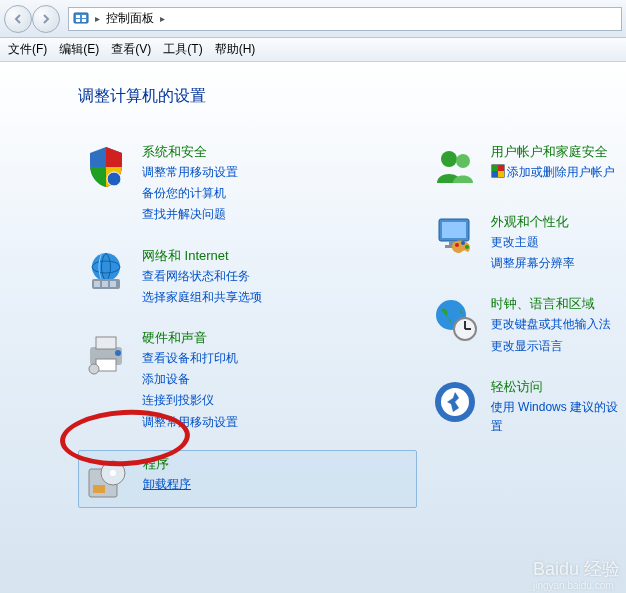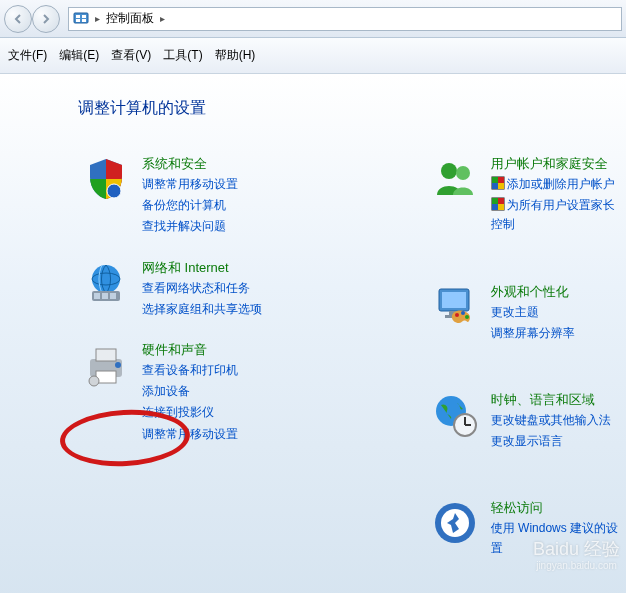--- a/index.html
+++ b/index.html
@@ -50,21 +50,21 @@
     .cp-icon {
       width: 16px;
       height: 16px;
       display: inline-flex;
       align-items: center;
       justify-content: center;
     }
     .breadcrumb-text { color: #000; }
     .breadcrumb-sep { color: #555; font-size: 10px; }
     .menu-bar {
-      height: 36px;
+      height: 24px;
       background: linear-gradient(to bottom, #fafcfe, #e8eef6);
       border-bottom: 1px solid #c8d4e0;
       display: flex;
       align-items: center;
       padding: 0 8px;
       gap: 12px;
     }
     .menu-item { color: #000; cursor: pointer; }
     .content {
       padding: 24px 0 0 78px;
@@ -80,21 +80,21 @@
     .columns {
       display: flex;
       gap: 10px;
     }
     .col {
       display: flex;
       flex-direction: column;
       margin-top: 12px;
     }
     .col-left { width: 340px; }
-    .col-right { width: 200px; gap: 26px; }
+    .col-right { width: 200px; }
     .category {
       display: flex;
       gap: 12px;
       margin-bottom: 14px;
       padding: 4px;
     }
     .category.highlighted {
       border: 1px solid #8ab8e0;
       background: rgba(180, 210, 240, 0.25);
       border-radius: 2px;
@@ -138,25 +138,25 @@
       height: 56px;
       border: 5px solid #d01818;
       border-radius: 50%;
       pointer-events: none;
       z-index: 10;
       transform: rotate(-3deg);
     }
     .watermark {
       position: absolute;
       right: 6px;
-      bottom: 22px;
+      bottom: 2px;
       color: rgba(255,255,255,0.75);
       font-size: 18px;
       font-weight: 300;
-      text-align: center;
+      text-align: left;
       line-height: 1.1;
       text-shadow: 0 0 3px rgba(0,0,0,0.2);
     }
     .watermark .sub { font-size: 10px; opacity: 0.85; }
   </style>
 </head>
 <body>
 
 <div class="nav-bar">
   <div class="nav-arrows">
@@ -251,38 +251,51 @@
         </div>
         <div class="cat-body">
           <span class="cat-title">硬件和声音</span>
           <span class="cat-link">查看设备和打印机</span>
           <span class="cat-link">添加设备</span>
           <span class="cat-link">连接到投影仪</span>
           <span class="cat-link">调整常用移动设置</span>
         </div>
       </div>
 
+      <div class="category highlighted">
+        <div class="cat-icon">
+          <svg viewBox="0 0 48 48">
+              <rect x="6" y="14" width="28" height="28" rx="2" fill="#c0c8d0" stroke="#888"></rect>
+              <circle cx="30" cy="18" r="12" fill="#e0e8f0" stroke="#888"></circle>
+              <circle cx="30" cy="18" r="3" fill="#fff"></circle>
+              <rect x="10" y="30" width="12" height="8" fill="#e0a040"></rect>
+            </svg>
+        </div>
+        <div class="cat-body">
+          <span class="cat-title">程序</span>
+          <span class="cat-link" style="text-decoration:underline">卸载程序</span>
+        </div>
+      </div>
 
     </div>
 
     <div class="col col-right">
 
       <div class="category">
         <div class="cat-icon">
           <svg viewBox="0 0 48 48">
               <circle cx="18" cy="16" r="8" fill="#30a030"></circle>
               <path d="M6 40 C6 28 30 28 30 40 Z" fill="#30a030"></path>
               <circle cx="32" cy="18" r="7" fill="#60c060"></circle>
               <path d="M22 40 C22 30 42 30 42 40 Z" fill="#60c060"></path>
             </svg>
         </div>
         <div class="cat-body">
           <span class="cat-title">用户帐户和家庭安全</span>
           <span class="cat-link shielded">添加或删除用户帐户</span>
-          <span class="cat-link shielded">为所有用户设置家长控制</span>
         </div>
       </div>
 
       <div class="category">
         <div class="cat-icon">
           <svg viewBox="0 0 48 48">
               <rect x="8" y="6" width="30" height="22" rx="2" fill="#4a90d0" stroke="#2060a0"></rect>
               <rect x="11" y="9" width="24" height="16" fill="#90c8ff"></rect>
               <rect x="18" y="28" width="10" height="4" fill="#8090a0"></rect>
               <rect x="14" y="32" width="18" height="3" fill="#8090a0"></rect>

